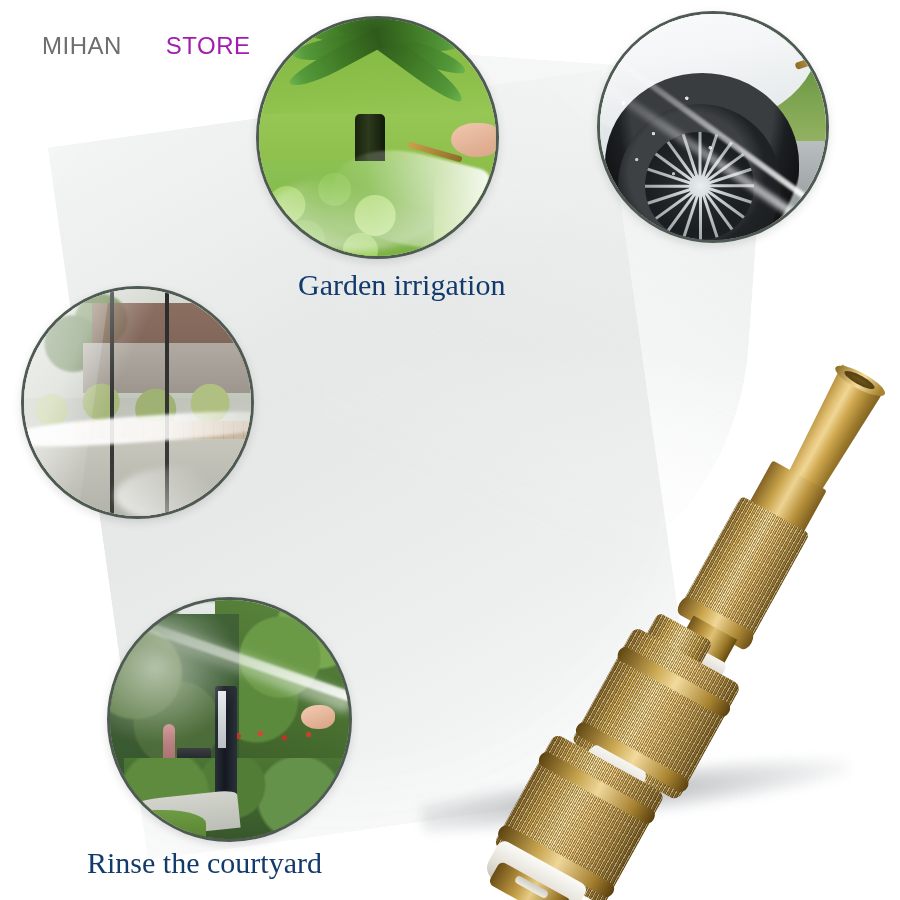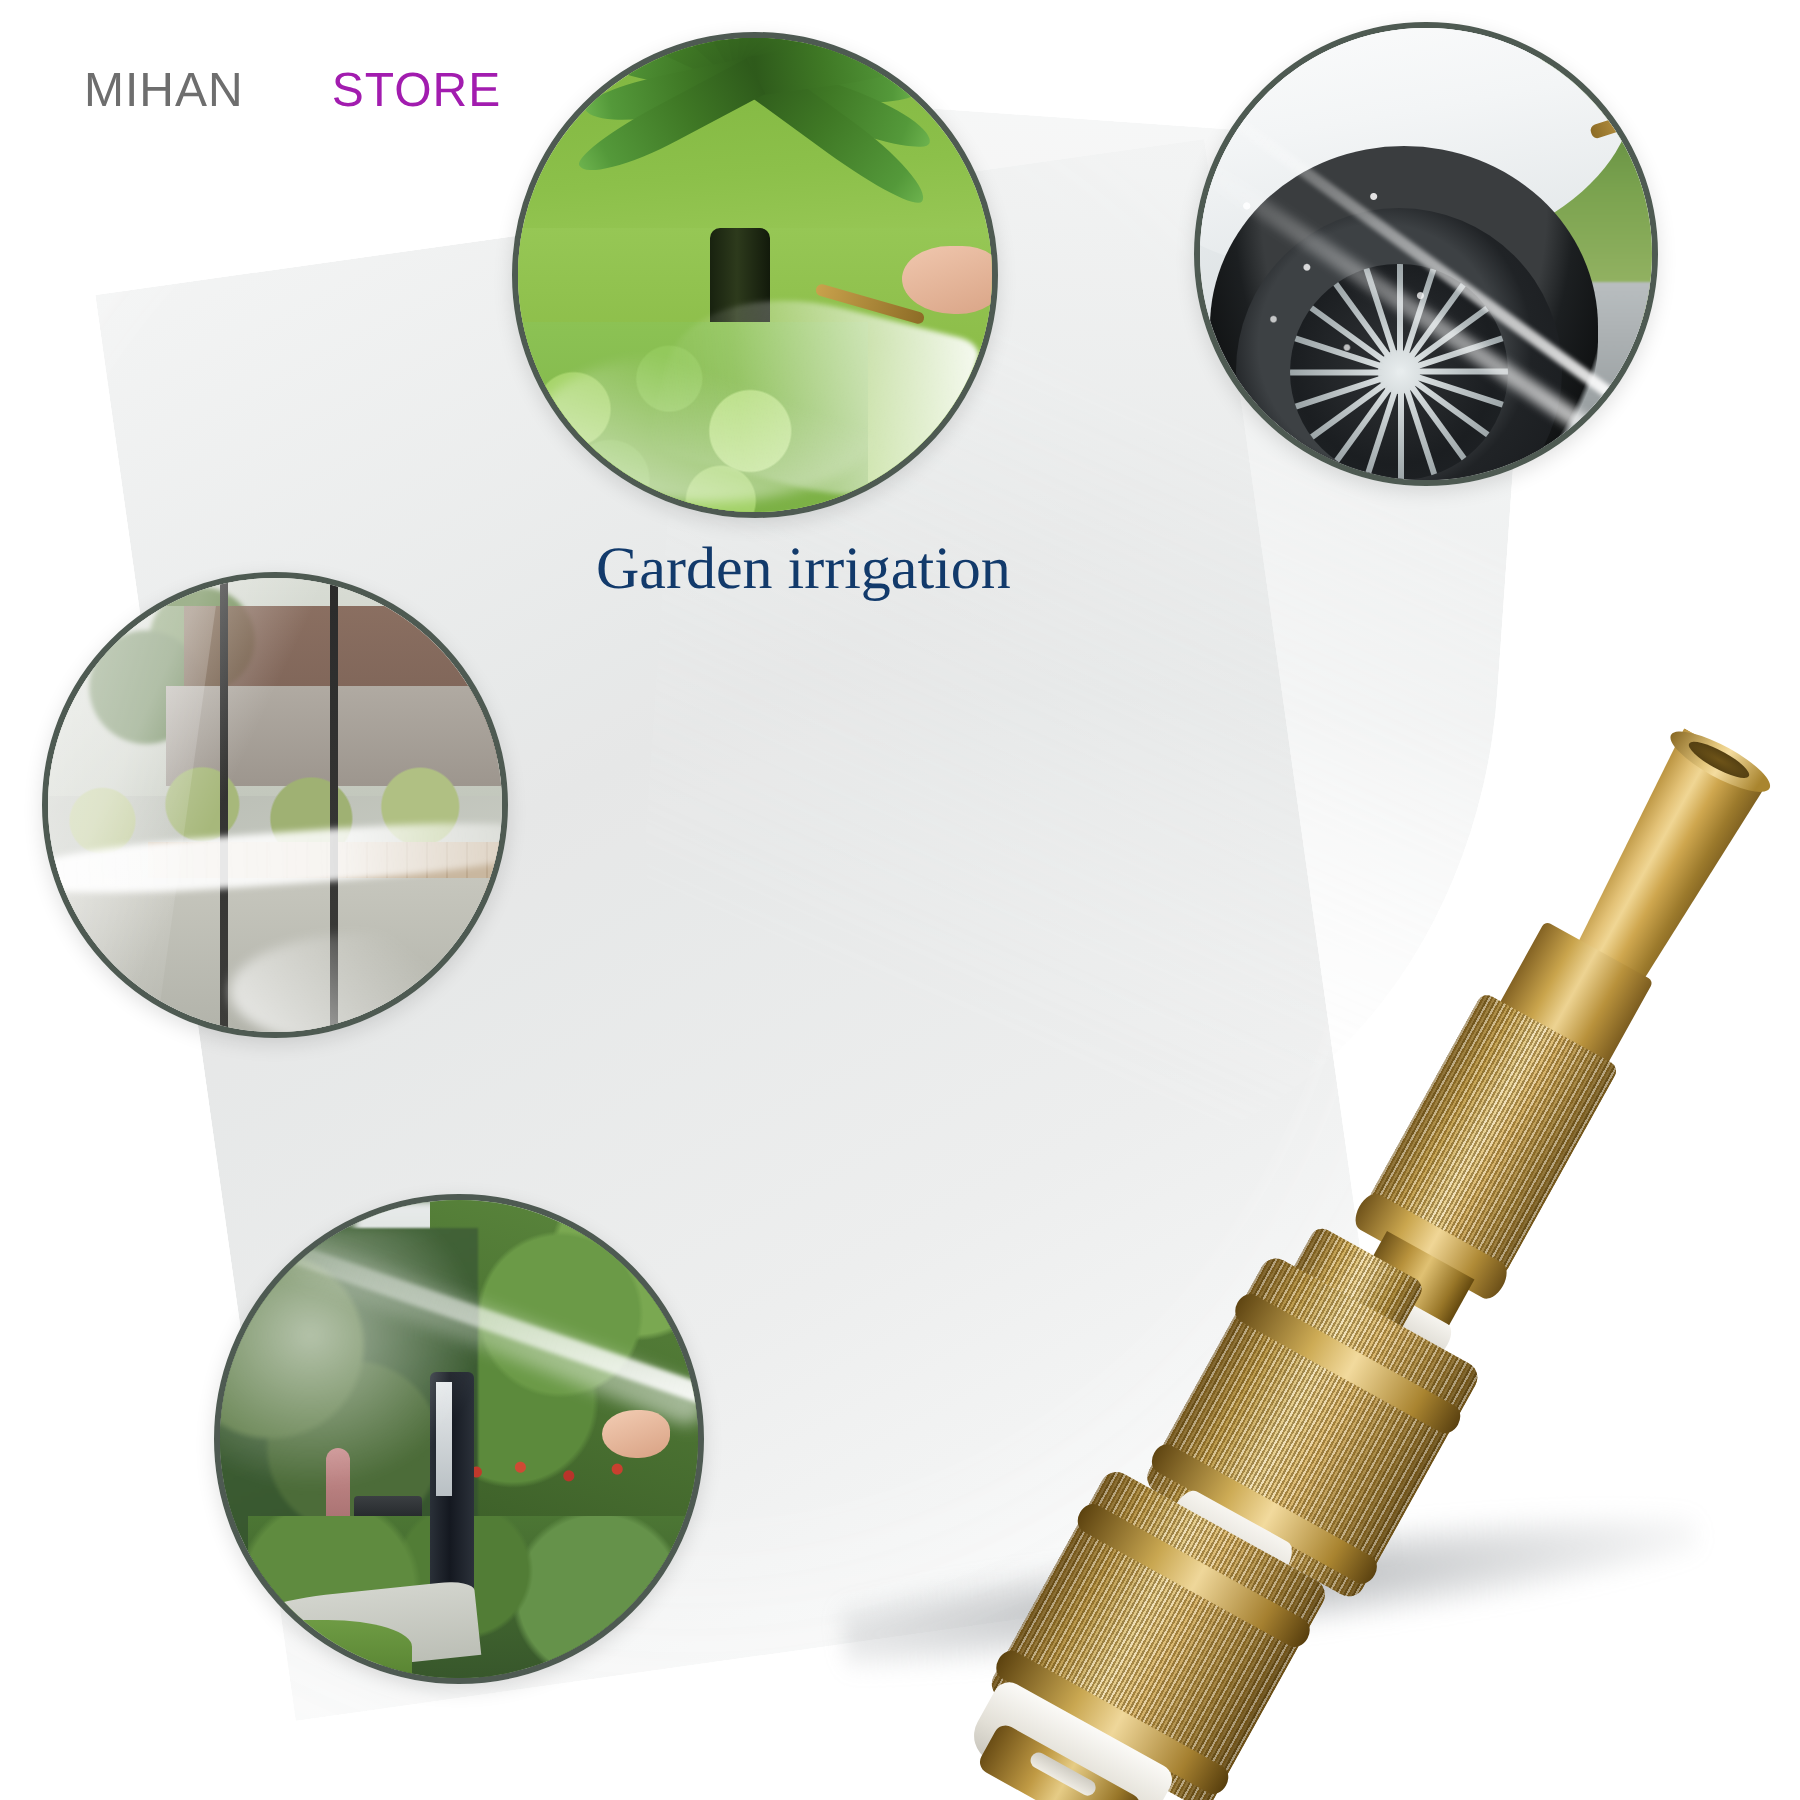--- a/index.html
+++ b/index.html
@@ -400,20 +400,21 @@
           <div class="yd-lampglow"></div>
         </div>
       <div class="yd-path"></div>
       <div class="yd-lawn"></div>
       <div class="yd-mist"></div>
       <div class="yd-jet2"></div>
       <div class="yd-jet"></div>
       <div class="yd-hand"></div>
     </div>
   </div>
+  <div class="cap" id="cap-yard">Rinse the courtyard</div>
 
   <div class="shadow"></div>
   <div class="product">
     <div class="nz">
       <div class="tip"></div>
       <div class="tiplip"></div>
       <div class="tipbore"></div>
       <div class="neck"></div>
 
       <div class="collar1">

